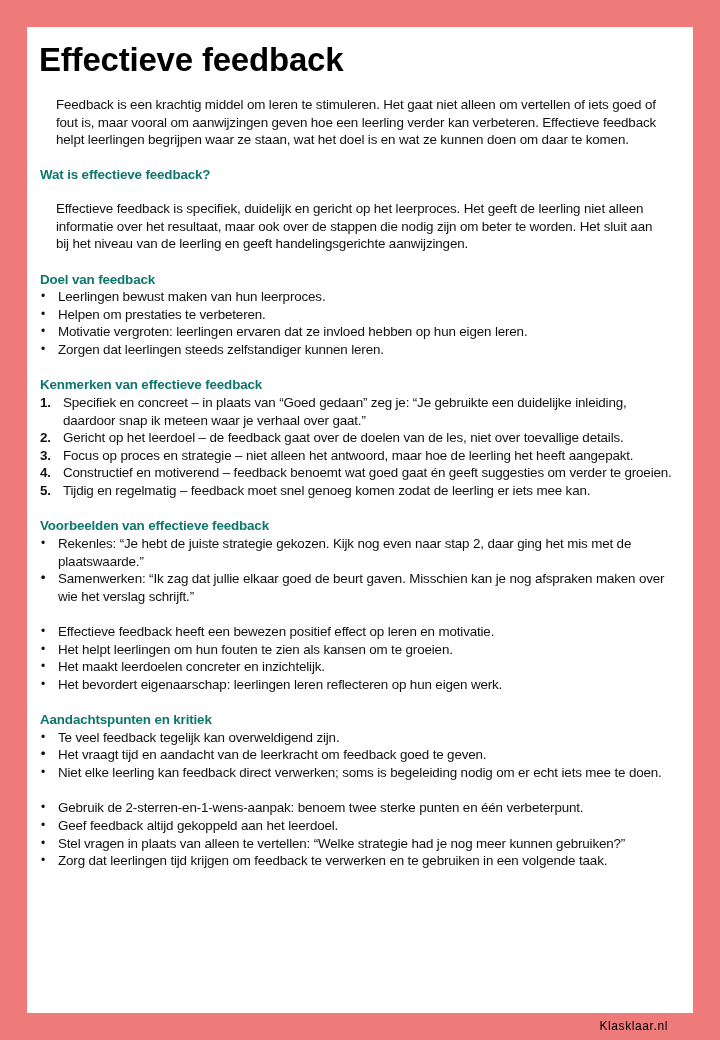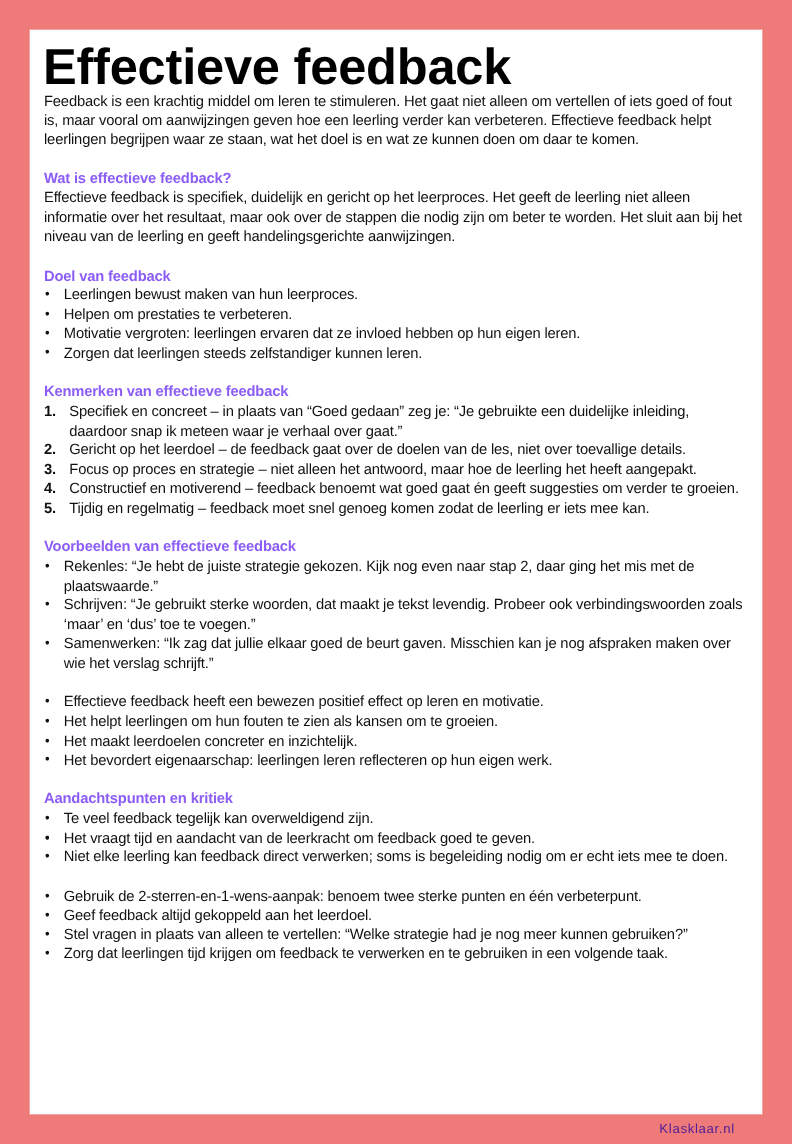--- a/index.html
+++ b/index.html
@@ -21,43 +21,43 @@
       top: 27px;
       width: 666px;
       height: 986px;
       background: #ffffff;
       box-sizing: border-box;
       padding: 14px 18px 0 13px;
     }
     .title {
       font-family: "Liberation Sans", sans-serif;
       font-weight: bold;
-      font-size: 46px;
+      font-size: 33px;
       line-height: 38px;
-      margin: 0 0 4px -1px;
+      margin: 0 0 17px -1px;
       letter-spacing: -0.2px;
       color: #000;
     }
     .content {
       font-size: 13.4px;
       line-height: 17.62px;
       letter-spacing: -0.15px;
     }
     .content p {
-      margin: 0;
+      margin: 16px;
     }
     .section {
       margin-top: 17.62px;
     }
     .section-heading {
       font-weight: bold;
       margin: 0;
       font-size: 13.4px;
       line-height: 17.62px;
-      color: #8b5cf6;
+      color: #0f766e;
     }
     ul.bullets {
       list-style: none;
       margin: 0;
       padding: 0;
     }
     ul.bullets li {
       position: relative;
       padding-left: 18px;
     }
@@ -84,21 +84,21 @@
     }
     ol.numbered li .term {
       font-weight: normal;
     }
     .footer {
       position: absolute;
       right: 52px;
       top: 1018px;
       font-size: 12px;
       line-height: 16px;
-      color: #4c1d95;
+      color: #000000;
       letter-spacing: 0.6px;
     }
   </style>
 </head>
 <body>
 
 <div class="panel">
   <h1 class="title">Effectieve feedback</h1>
 
   <div class="content">
@@ -127,21 +127,21 @@
         <li><span class="num">3.</span><span class="term">Focus op proces en strategie</span><span> – niet alleen het antwoord, maar hoe de leerling het heeft aangepakt.</span></li>
         <li><span class="num">4.</span><span class="term">Constructief en motiverend</span><span> – feedback benoemt wat goed gaat én geeft suggesties om verder te groeien.</span></li>
         <li><span class="num">5.</span><span class="term">Tijdig en regelmatig</span><span> – feedback moet snel genoeg komen zodat de leerling er iets mee kan.</span></li>
       </ol>
     </div>
 
     <div class="section">
       <h2 class="section-heading">Voorbeelden van effectieve feedback</h2>
       <ul class="bullets">
         <li><span class="bullet">•</span><span>Rekenles: “Je hebt de juiste strategie gekozen. Kijk nog even naar stap 2, daar ging het mis met de plaatswaarde.”</span></li>
-        <li><span class="bullet">•</span><span>Schrijven: “Je gebruikt sterke woorden, dat maakt je tekst levendig. Probeer ook verbindingswoorden zoals ‘maar’ en ‘dus’ toe te voegen.”</span></li>
+        <li><span class="bullet">•</span></li>
         <li><span class="bullet">•</span><span>Samenwerken: “Ik zag dat jullie elkaar goed de beurt gaven. Misschien kan je nog afspraken maken over wie het verslag schrijft.”</span></li>
       </ul>
     </div>
 
     <div class="section">
       <ul class="bullets">
         <li><span class="bullet">•</span><span>Effectieve feedback heeft een bewezen positief effect op leren en motivatie.</span></li>
         <li><span class="bullet">•</span><span>Het helpt leerlingen om hun fouten te zien als kansen om te groeien.</span></li>
         <li><span class="bullet">•</span><span>Het maakt leerdoelen concreter en inzichtelijk.</span></li>
         <li><span class="bullet">•</span><span>Het bevordert eigenaarschap: leerlingen leren reflecteren op hun eigen werk.</span></li>

